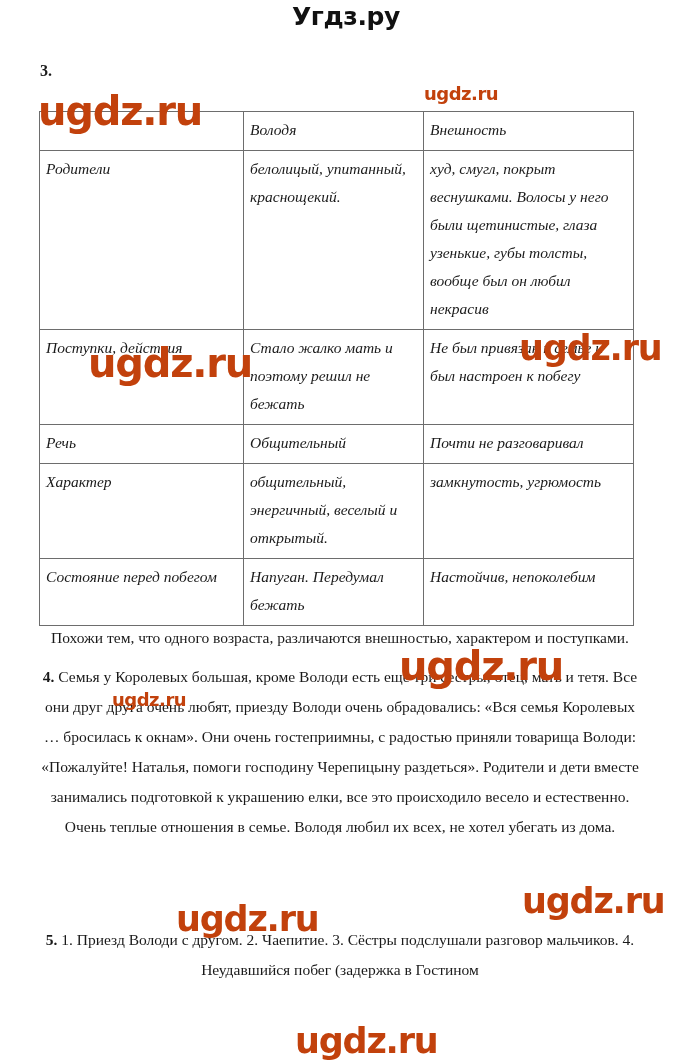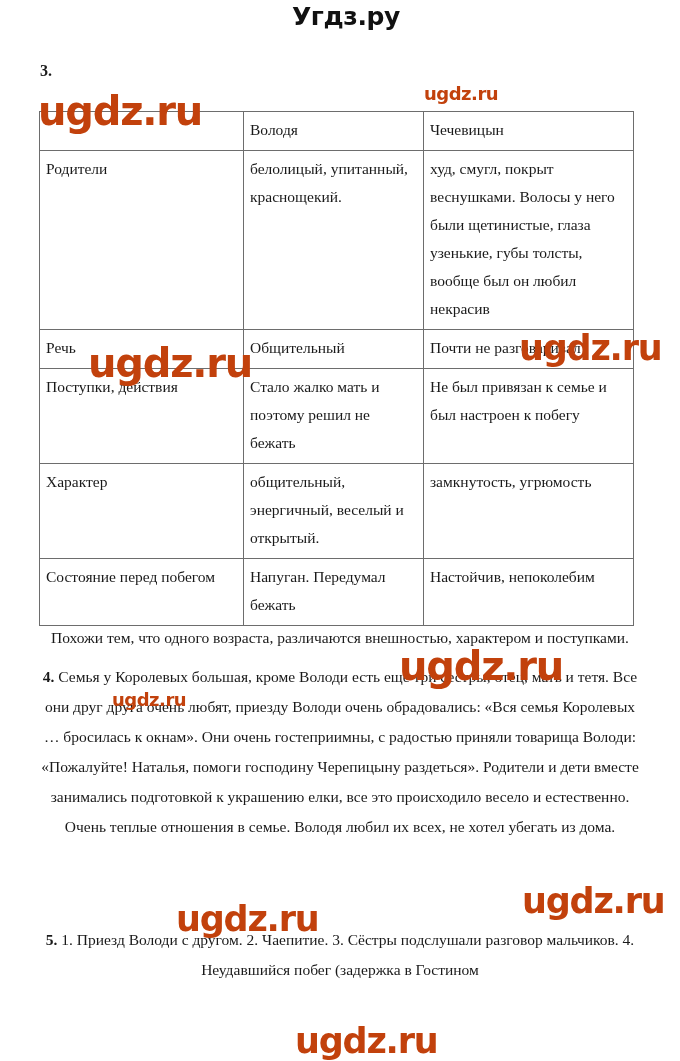--- a/index.html
+++ b/index.html
@@ -62,20 +62,21 @@
   }
 
   
   table.cmp {
     position: absolute;
     left: 39px;
     top: 111px;
     width: 594px;
     border-collapse: collapse;
     table-layout: fixed;
+    font-style: italic;
   }
   table.cmp td {
     border: 1px solid #6d6d6d;
     vertical-align: top;
     padding: 4px 6px 6px 6px;
     font-size: 15.5px;
     line-height: 28px;
     font-family: "Liberation Serif", "DejaVu Serif", serif;
   }
   table.cmp col.c1 { width: 204px; }
@@ -110,39 +111,39 @@
   <table class="cmp">
     <colgroup>
         <col class="c1">
         <col class="c2">
         <col class="c3">
       </colgroup>
     <tbody>
       <tr>
         <td></td>
         <td>Володя</td>
-        <td>Чечевицын</td>
+        <td>Внешность</td>
       </tr>
 
       <tr>
         <td>Родители</td>
         <td>белолицый, упитанный, краснощекий.</td>
         <td>худ, смугл, покрыт веснушками. Волосы у него были щетинистые, глаза узенькие, губы толсты, вообще был он любил некрасив</td>
       </tr>
 
       <tr>
+        <td>Поступки, действия</td>
+        <td>Стало жалко мать и поэтому решил не бежать</td>
+        <td>Не был привязан к семье и был настроен к побегу</td>
+      </tr>
+
+      <tr>
         <td>Речь</td>
         <td>Общительный</td>
         <td>Почти не разговаривал</td>
-      </tr>
-
-      <tr>
-        <td>Поступки, действия</td>
-        <td>Стало жалко мать и поэтому решил не бежать</td>
-        <td>Не был привязан к семье и был настроен к побегу</td>
       </tr>
 
       <tr>
         <td>Характер</td>
         <td>общительный, энергичный, веселый и открытый.</td>
         <td>замкнутость, угрюмость</td>
       </tr>
 
       <tr>
         <td>Состояние перед побегом</td>

